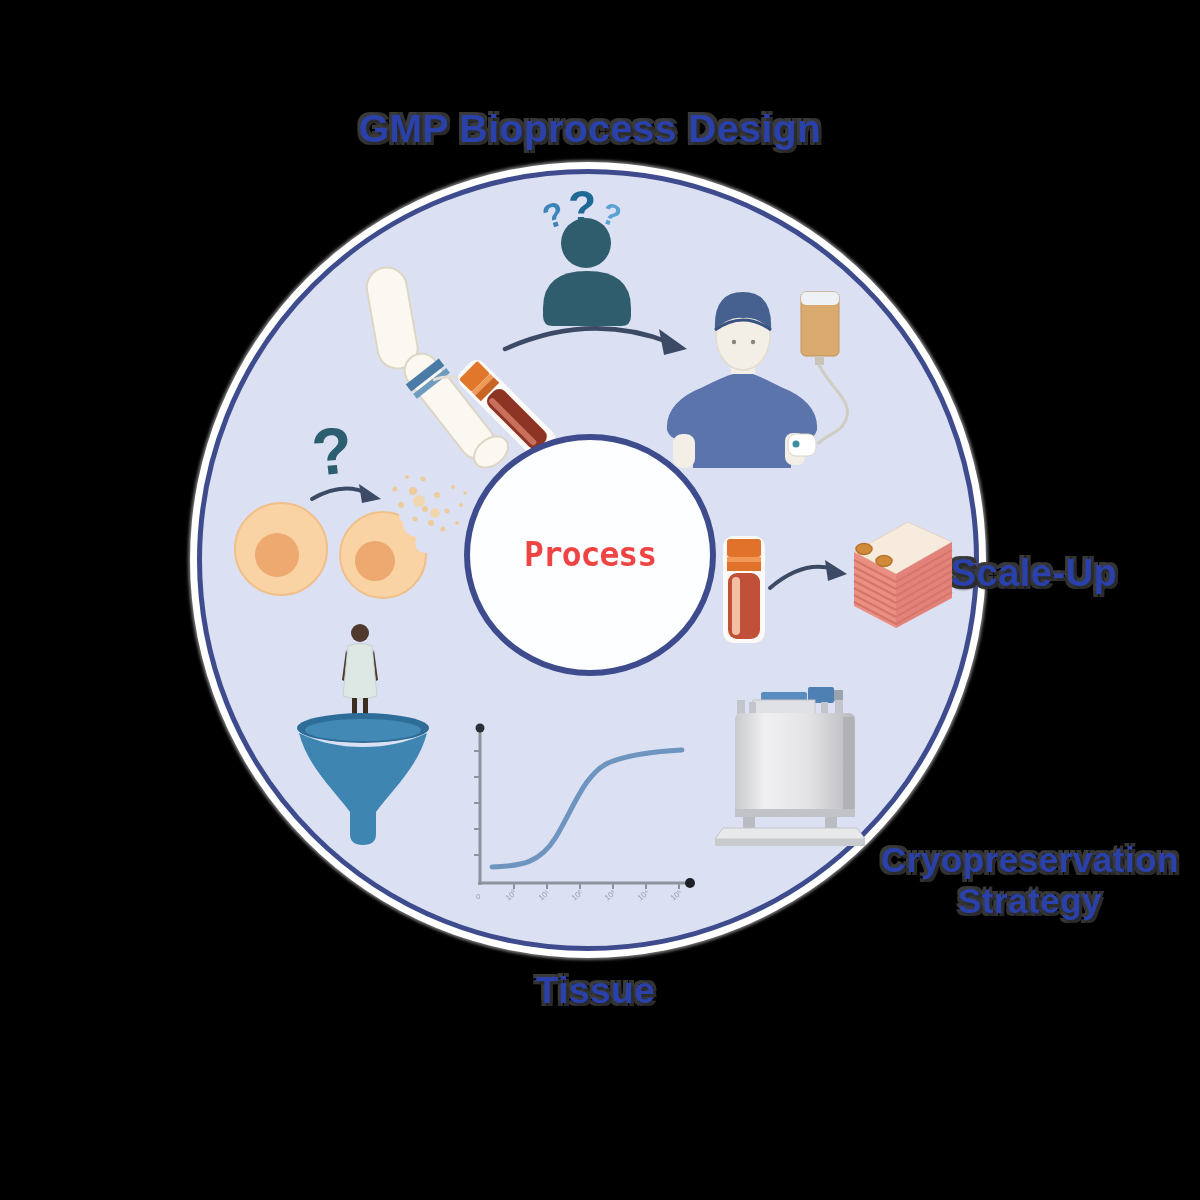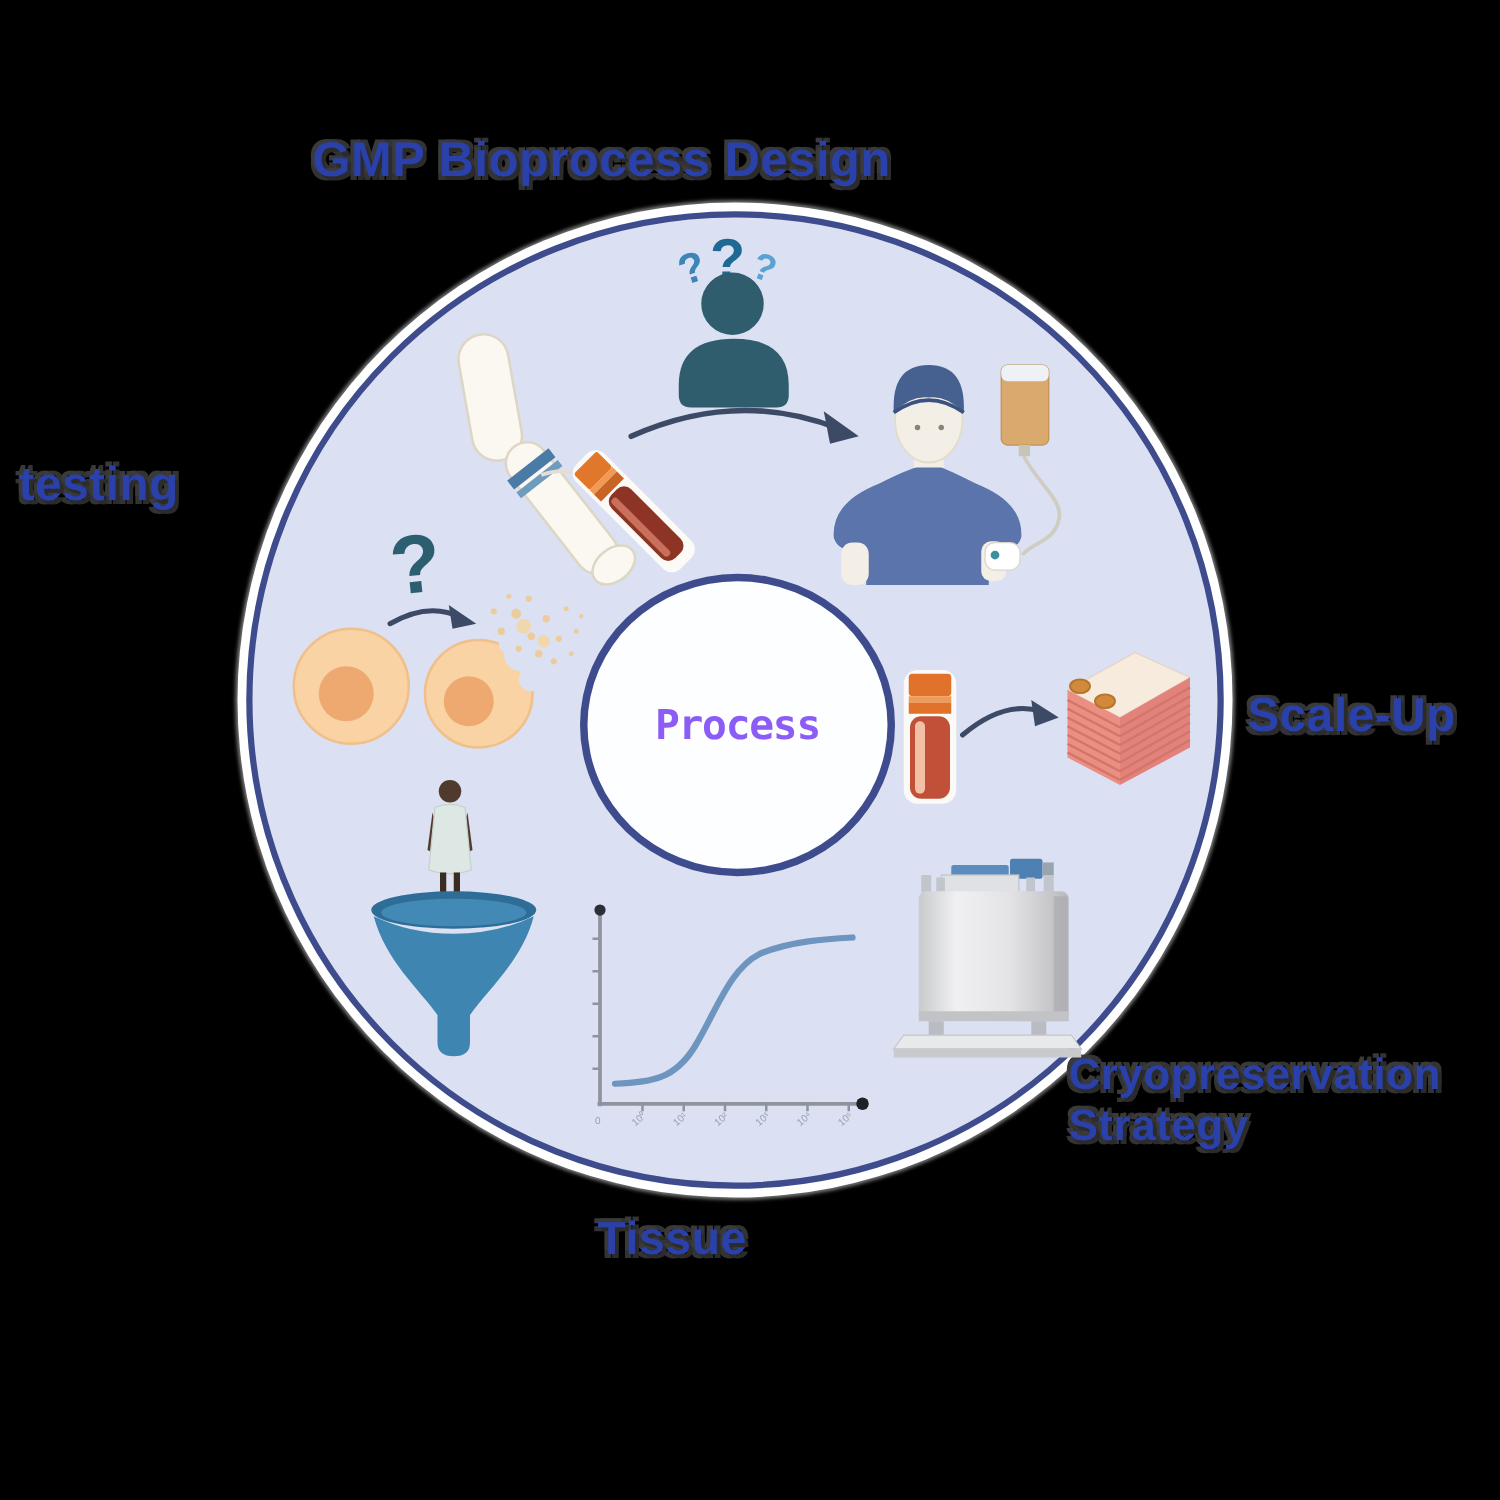--- a/index.html
+++ b/index.html
@@ -2,47 +2,46 @@
 <html><head>
 <meta charset="utf-8">
 <style>
   html,body{margin:0;padding:0;background:#000;}
   body{width:1200px;height:1200px;position:relative;overflow:hidden;
        font-family:"Liberation Sans",sans-serif;}
   .stage{position:absolute;left:0;top:0;width:1200px;height:1200px;}
   .big-circle{position:absolute;left:197px;top:169px;width:772px;height:772px;
       border-radius:50%;background:#dbe1f3;border:5px solid #3e4c8e;
       box-shadow:0 0 0 7px #ffffff, 0 0 3px 9px rgba(255,255,255,.45);}
-  .center-circle{position:absolute;left:464px;top:459px;width:240px;height:230px;
+  .center-circle{position:absolute;left:464px;top:434px;width:240px;height:230px;
       border-radius:50%;background:#fdfeff;border:6px solid #3e4c8e;
       display:flex;flex-direction:row;align-items:center;justify-content:center;
       font-family:"DejaVu Sans Mono",monospace;font-weight:700;font-size:33px;
-      color:#8b5cf6;line-height:1.35;letter-spacing:-1px;}
-  .label{position:absolute;font-weight:700;color:#2a41ab;
+      color:#ef4444;line-height:1.35;letter-spacing:-1px;}
+  .label{position:absolute;font-weight:700;color:#2a41ab;text-align:center;
       line-height:1.16;letter-spacing:.5px;
       text-shadow:3px 3px 0 #2b2b2b,-3px -3px 0 #3a3a3a,3px -3px 0 #333,
                   -3px 3px 0 #333,0 4px 2px rgba(0,0,0,.45);}
   .qmark{position:absolute;font-weight:700;line-height:1;
       font-family:"Liberation Sans",sans-serif;}
   svg{position:absolute;overflow:visible;}
 </style>
 </head>
 <body>
 
 <div class="stage">
 
   <div class="big-circle"></div>
 
   <div class="label" style="left:250px;top:106px;width:680px;font-size:39px;">GMP Bioprocess Design</div>
 
   <div class="label" style="left:15px;top:366px;width:235px;font-size:38px;">
-    <div>testing</div>
-  </div>
-
-  <div class="label" style="left:998px;top:551px;width:180px;font-size:38px;">Scale-Up</div>
+  </div>
+
+  <div class="label" style="left:944px;top:551px;width:180px;font-size:38px;">Scale-Up</div>
 
   <div class="label" style="left:855px;top:840px;width:350px;font-size:35px;">
     <div>Cryopreservation</div>
     <div>Strategy</div>
   </div>
 
   <div class="label" style="left:8px;top:836px;width:300px;font-size:37px;">
   </div>
 
   <div class="label" style="left:478px;top:970px;width:235px;font-size:37px;">

